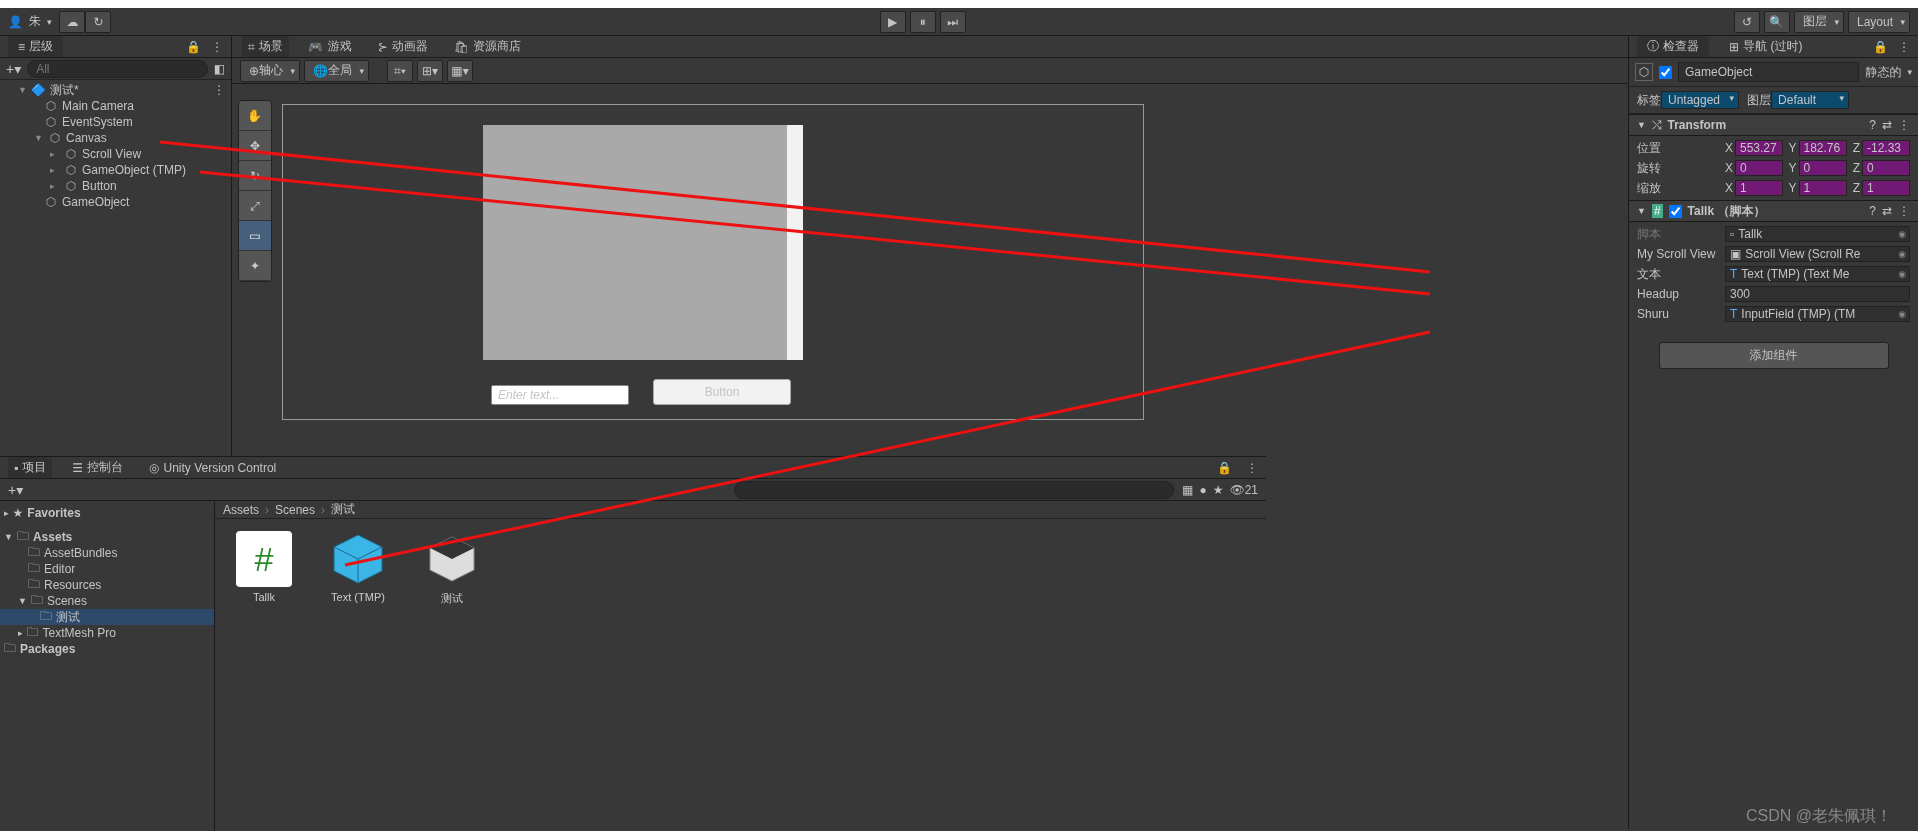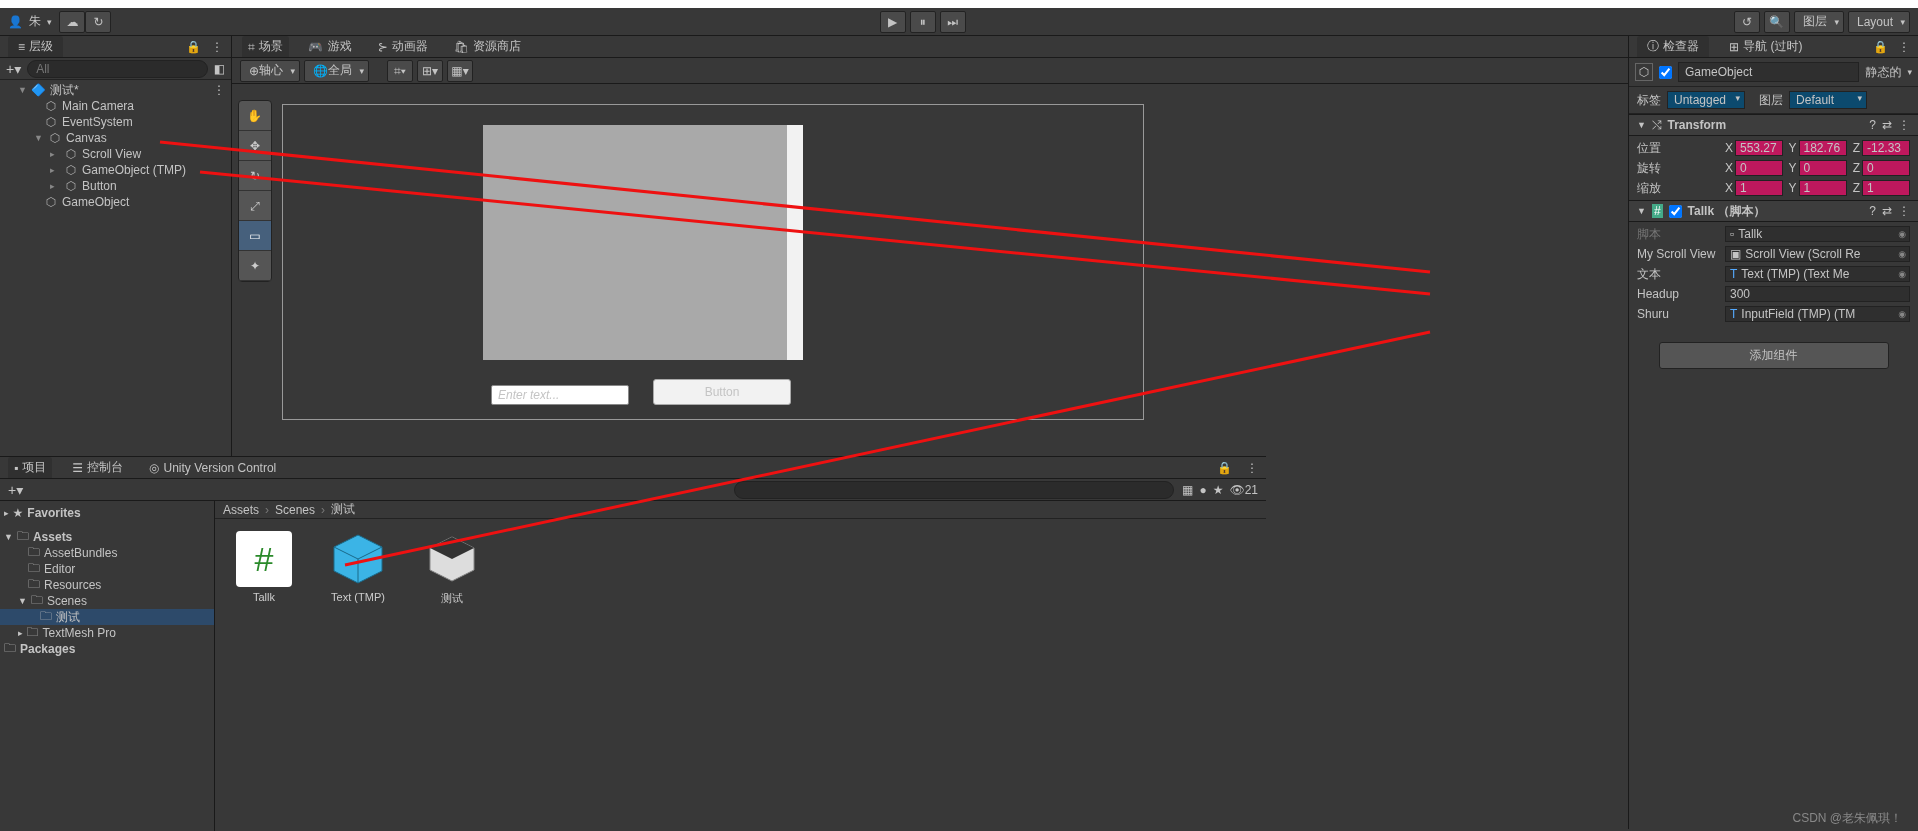--- a/index.html
+++ b/index.html
@@ -36,31 +36,31 @@
 .tool-palette .tool.sel { background: #46607c; color: #fff; }
 .canvas-rect { position: absolute; left: 50px; top: 20px; width: 862px; height: 316px; border: 1px solid #999; }
 .scroll-view { position: absolute; left: 200px; top: 20px; width: 320px; height: 235px; background: #a9a9a9; }
 .scroll-view .scrollbar { position: absolute; right: 0; top: 0; width: 16px; height: 100%; background: #f2f2f2; }
 .input-field { position: absolute; left: 208px; top: 280px; width: 138px; height: 20px; background: #fff; border: 1px solid #888; border-radius: 2px; padding: 0 6px; color: #888; font-style: italic; display: flex; align-items: center; }
 .ui-button { position: absolute; left: 370px; top: 274px; width: 138px; height: 26px; background: #f2f2f2; border: 1px solid #aaa; border-radius: 3px; color: #333; font-size: 17px; display: flex; align-items: center; justify-content: center; }
 .inspector { width: 290px; background: #383838; border-left: 1px solid #191919; display: flex; flex-direction: column; height: 793px; position: absolute; right: 0; top: 36px; }
 .insp-tabs { height: 22px; display: flex; align-items: center; gap: 10px; padding: 0 8px; border-bottom: 1px solid #1a1a1a; }
 .go-header { padding: 4px 6px; display: flex; align-items: center; gap: 6px; border-bottom: 1px solid #222; }
 .go-header .name-input { flex: 1; background: #2f2f2f; border: 1px solid #222; padding: 2px 6px; }
-.tag-row { padding: 4px 8px; display: flex; align-items: center; gap: 6px; border-bottom: 1px solid #222; }
+.tag-row { padding: 4px 8px; display: flex; align-items: center; gap: 0; border-bottom: 1px solid #222; }
 .tag-row .dd { background: #0c4a6e; border: 1px solid #222; padding: 1px 18px 1px 6px; position: relative; min-width: 78px; }
 .tag-row .dd::after { content: "▾"; position: absolute; right: 4px; font-size: 9px; }
 .comp-header { height: 22px; background: #3d3d3d; display: flex; align-items: center; gap: 6px; padding: 0 8px; border-top: 1px solid #1a1a1a; border-bottom: 1px solid #1a1a1a; }
 .comp-header .title { font-weight: bold; }
 .comp-header .right-icons { margin-left: auto; display: flex; gap: 6px; }
 .comp-body { padding: 2px 8px; }
 .prop-row { display: flex; align-items: center; height: 20px; gap: 2px; }
 .prop-row .label { width: 86px; }
 .prop-row .ax { width: 12px; text-align: right; }
-.prop-row .num { width: 48px; background: #be185d; border: 1px solid #222; padding: 0 4px; }
+.prop-row .num { width: 48px; background: #701a75; border: 1px solid #222; padding: 0 4px; }
 .prop-row .obj-field { flex: 1; background: #2f2f2f; border: 1px solid #222; padding: 0 4px; display: flex; align-items: center; gap: 4px; overflow: hidden; white-space: nowrap; position: relative; }
 .prop-row .obj-field::after { content: "◉"; position: absolute; right: 3px; font-size: 9px; color: #888; }
 .add-comp { margin: 16px auto; width: 230px; background: #555; border: 1px solid #222; text-align: center; padding: 4px 0; border-radius: 3px; }
 .project { position: absolute; left: 0; top: 456px; width: 1266px; height: 375px; background: #383838; border-top: 1px solid #191919; }
 .proj-tabs { height: 22px; display: flex; align-items: center; gap: 14px; padding: 0 8px; border-bottom: 1px solid #1a1a1a; }
 .proj-tab { display: flex; align-items: center; gap: 4px; padding: 2px 6px; }
 .proj-tab.active { background: #303030; border-radius: 3px 3px 0 0; }
 .proj-toolbar { height: 22px; display: flex; align-items: center; padding: 0 8px; border-bottom: 1px solid #1a1a1a; }
 .proj-toolbar .plus { font-size: 14px; }
 .proj-toolbar .search { margin-left: auto; width: 440px; background: #2b2b2b; border: 1px solid #222; border-radius: 10px; padding: 1px 8px; }
@@ -70,21 +70,21 @@
 .ptree-row { height: 16px; display: flex; align-items: center; padding-left: var(--indent, 8px); gap: 4px; }
 .ptree-row.sel { background: #2d4a6a; }
 .proj-content { flex: 1; display: flex; flex-direction: column; }
 .breadcrumb { height: 18px; display: flex; align-items: center; gap: 6px; padding: 0 8px; border-bottom: 1px solid #222; }
 .breadcrumb .sep { color: #777; }
 .assets-grid { flex: 1; display: flex; gap: 28px; padding: 12px 16px; align-items: flex-start; }
 .asset { display: flex; flex-direction: column; align-items: center; width: 66px; }
 .asset .thumb { width: 56px; height: 56px; background: #fff; border-radius: 4px; display: flex; align-items: center; justify-content: center; font-size: 34px; color: #2a8a2a; }
 .asset .thumb.cube { background: transparent; }
 .asset .label { margin-top: 4px; font-size: 11px; color: #ccc; text-align: center; }
-.watermark { position: absolute; right: 16px; bottom: 4px; color: #888; font-size: 12px; }
+.watermark { position: absolute; right: 26px; bottom: 4px; color: #888; font-size: 16px; }
 .annot { position: absolute; left: 0; top: 0; pointer-events: none; }
 </style>
 </head>
 <body>
 
 <div class="menubar"></div>
 
 <div class="top-toolbar">
   <div class="user">
     <span>👤</span>

